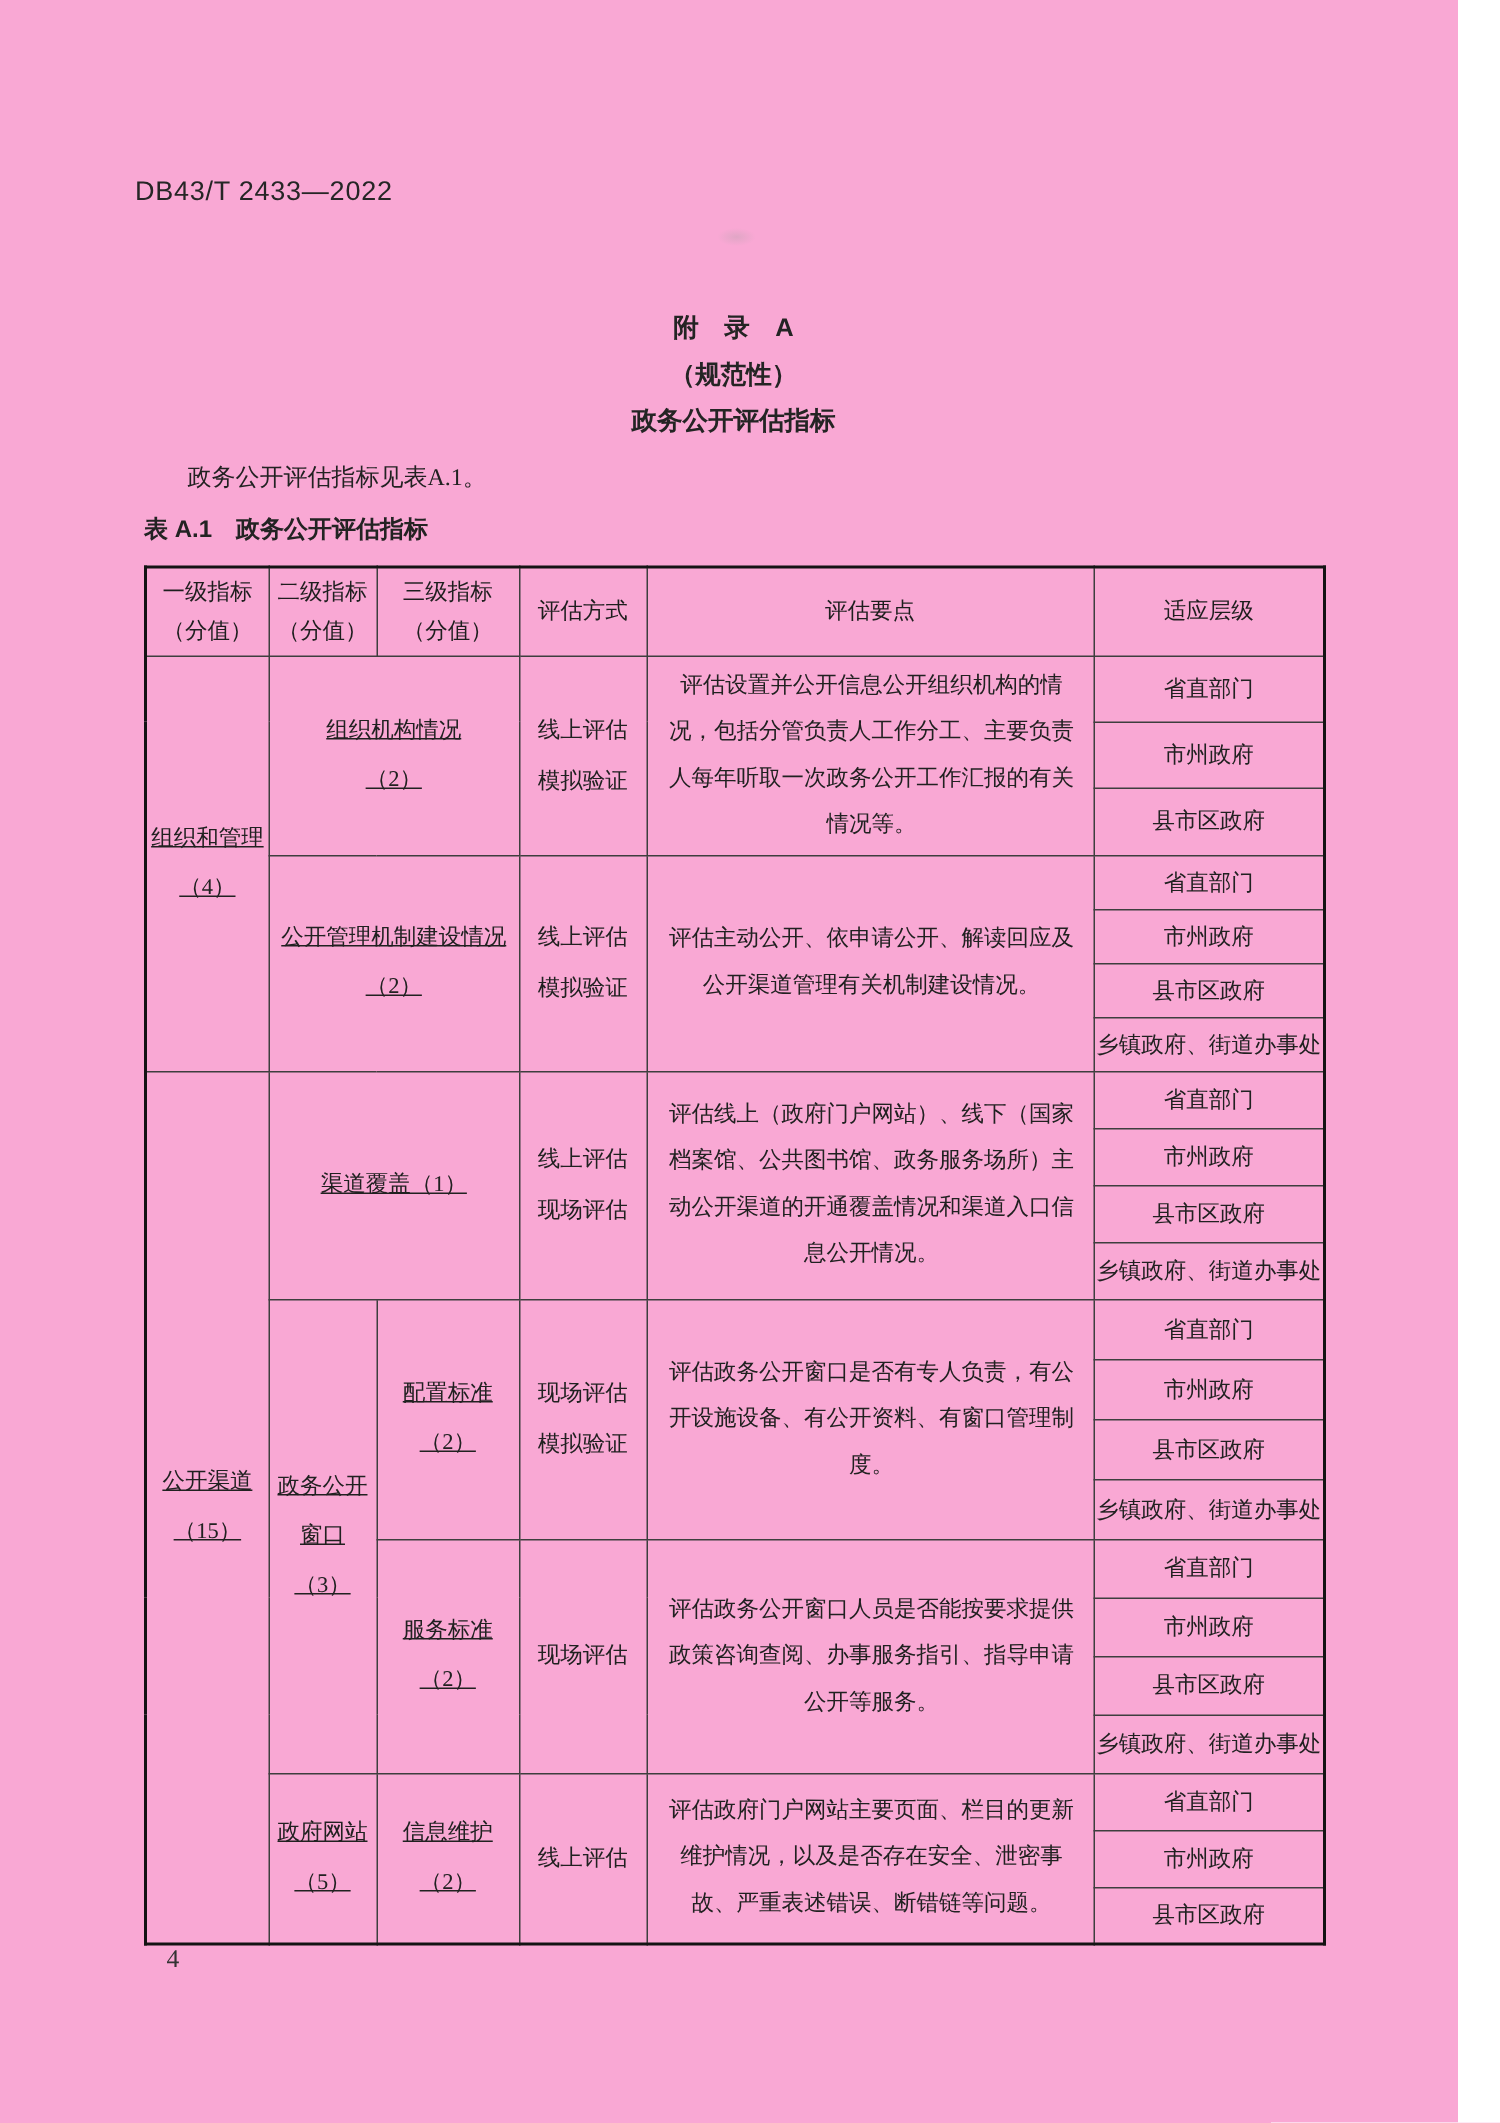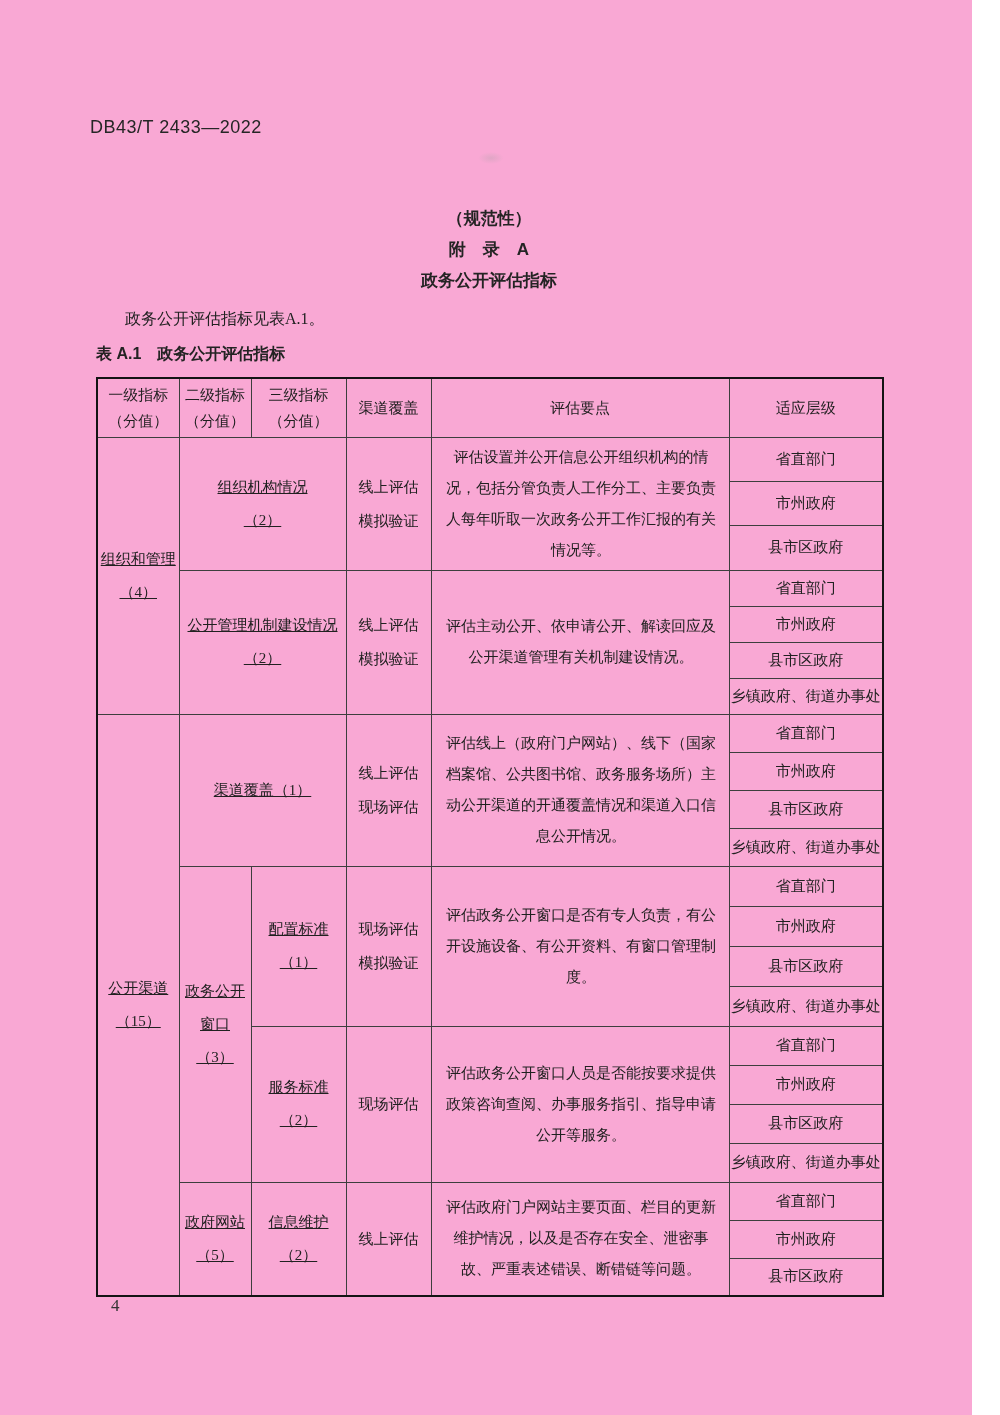--- a/index.html
+++ b/index.html
@@ -103,22 +103,22 @@
   }
 </style>
 </head>
 <body>
 
 <div class="page">
   <div class="doc-code">DB43/T 2433—2022</div>
   <div class="scan-artifact"></div>
 
   <div class="content">
+    <div class="app-line">附　录　A</div>
     <div class="app-line">（规范性）</div>
-    <div class="app-line">附　录　A</div>
     <div class="app-line">政务公开评估指标</div>
 
     <p class="intro">政务公开评估指标见表A.1。</p>
 
     <div class="caption">表 A.1　政务公开评估指标</div>
 
     <table class="eval">
       <colgroup>
         <col style="width:82px">
           <col style="width:72px">
@@ -128,21 +128,21 @@
           <col style="width:154px">
       </colgroup>
       <tbody>
         <tr class="hdr">
           <td>一级指标
 （分值）</td>
           <td>二级指标
 （分值）</td>
           <td>三级指标
 （分值）</td>
-          <td>渠道覆盖</td>
+          <td>评估方式</td>
           <td>评估要点</td>
           <td>适应层级</td>
         </tr>
 
         <tr class="rh43">
           <td class="cell-l1" rowspan="7">组织和管理
 （4）</td>
           <td class="cell-ind" colspan="2" rowspan="3">组织机构情况
 （2）</td>
           <td class="cell-method" rowspan="3">线上评估
@@ -192,21 +192,21 @@
         </tr>
         <tr class="rh38">
           <td class="cell-layer">乡镇政府、街道办事处</td>
         </tr>
 
         <tr class="rh40">
           <td class="cell-ind" rowspan="8">政务公开
 窗口
 （3）</td>
           <td class="cell-ind" rowspan="4">配置标准
-（1）</td>
+（2）</td>
           <td class="cell-method" rowspan="4">现场评估
 模拟验证</td>
           <td class="cell-points" rowspan="4">评估政务公开窗口是否有专人负责，有公开设施设备、有公开资料、有窗口管理制度。</td>
           <td class="cell-layer">省直部门</td>
         </tr>
         <tr class="rh40">
           <td class="cell-layer">市州政府</td>
         </tr>
         <tr class="rh40">
           <td class="cell-layer">县市区政府</td>

